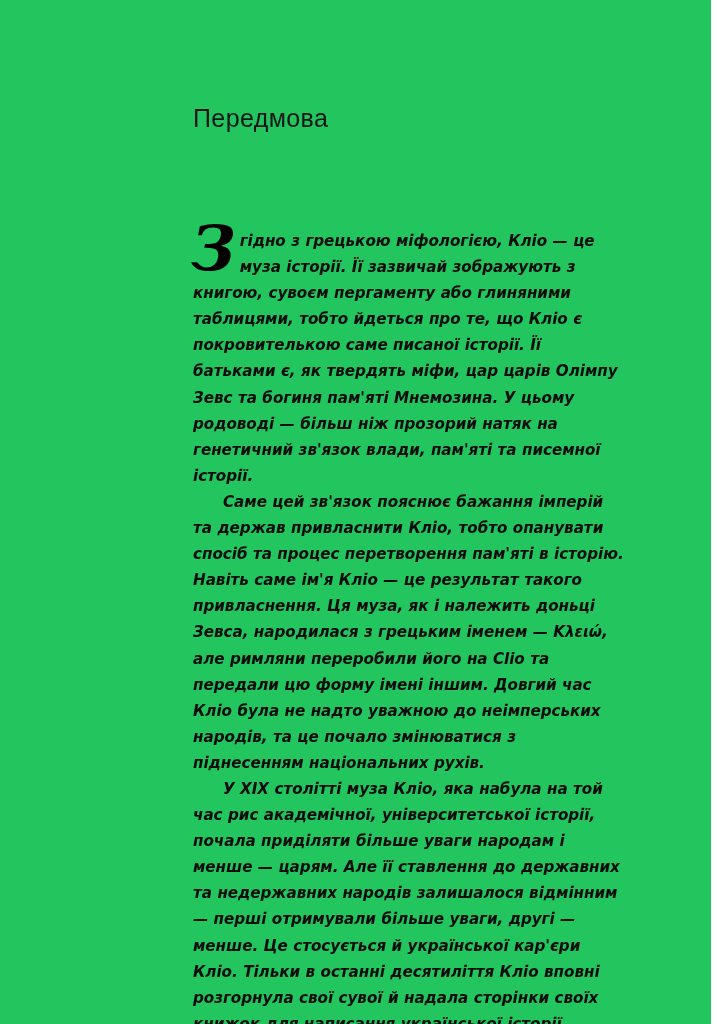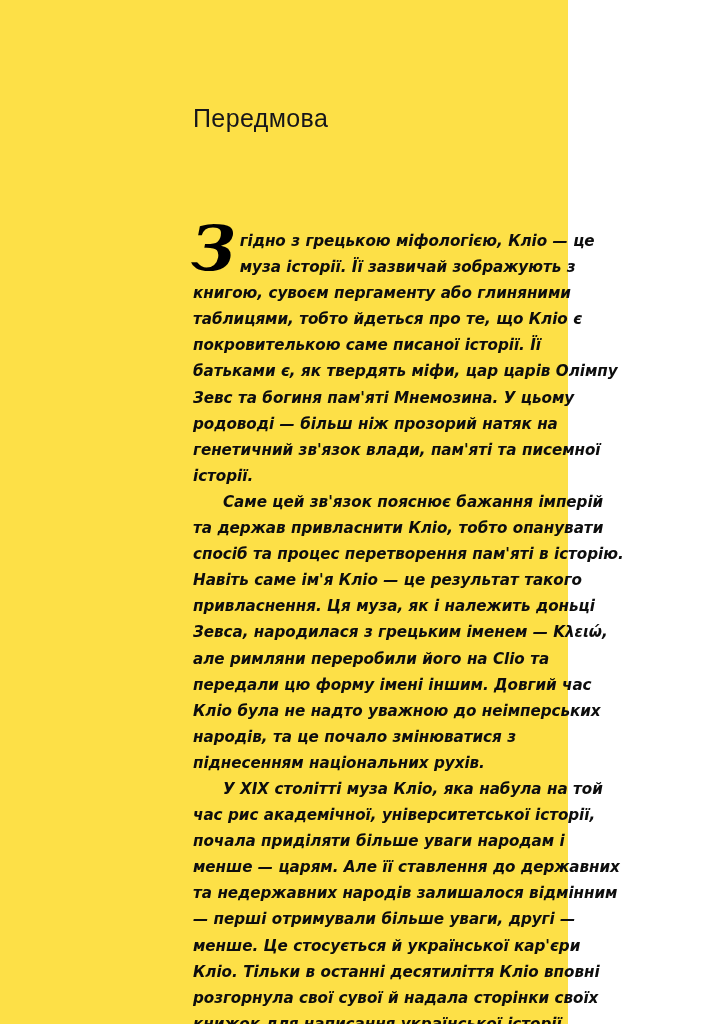--- a/index.html
+++ b/index.html
@@ -11,23 +11,23 @@
     width: 717px;
     height: 1024px;
     background: #ffffff;
     font-family: "DejaVu Sans", sans-serif;
     color: #111111;
     overflow: hidden;
   }
 
   .page {
     position: relative;
-    width: 568px;
+    width: 711px;
     height: 1024px;
-    background: #fde047;
+    background: #22c55e;
     box-sizing: border-box;
   }
 
   
   .chapter-title {
     position: absolute;
     left: 193px;
     top: 88px;
     font-family: "Liberation Sans", sans-serif;
     font-weight: 400;

